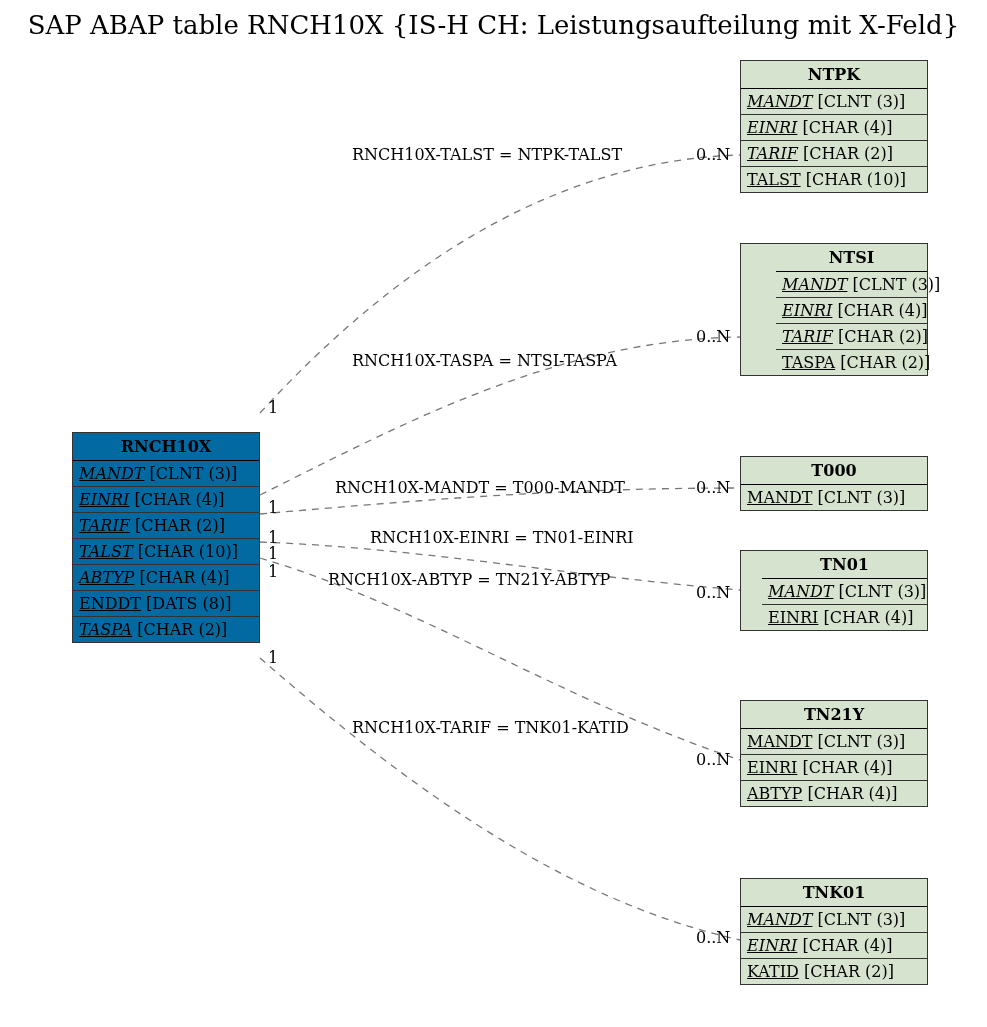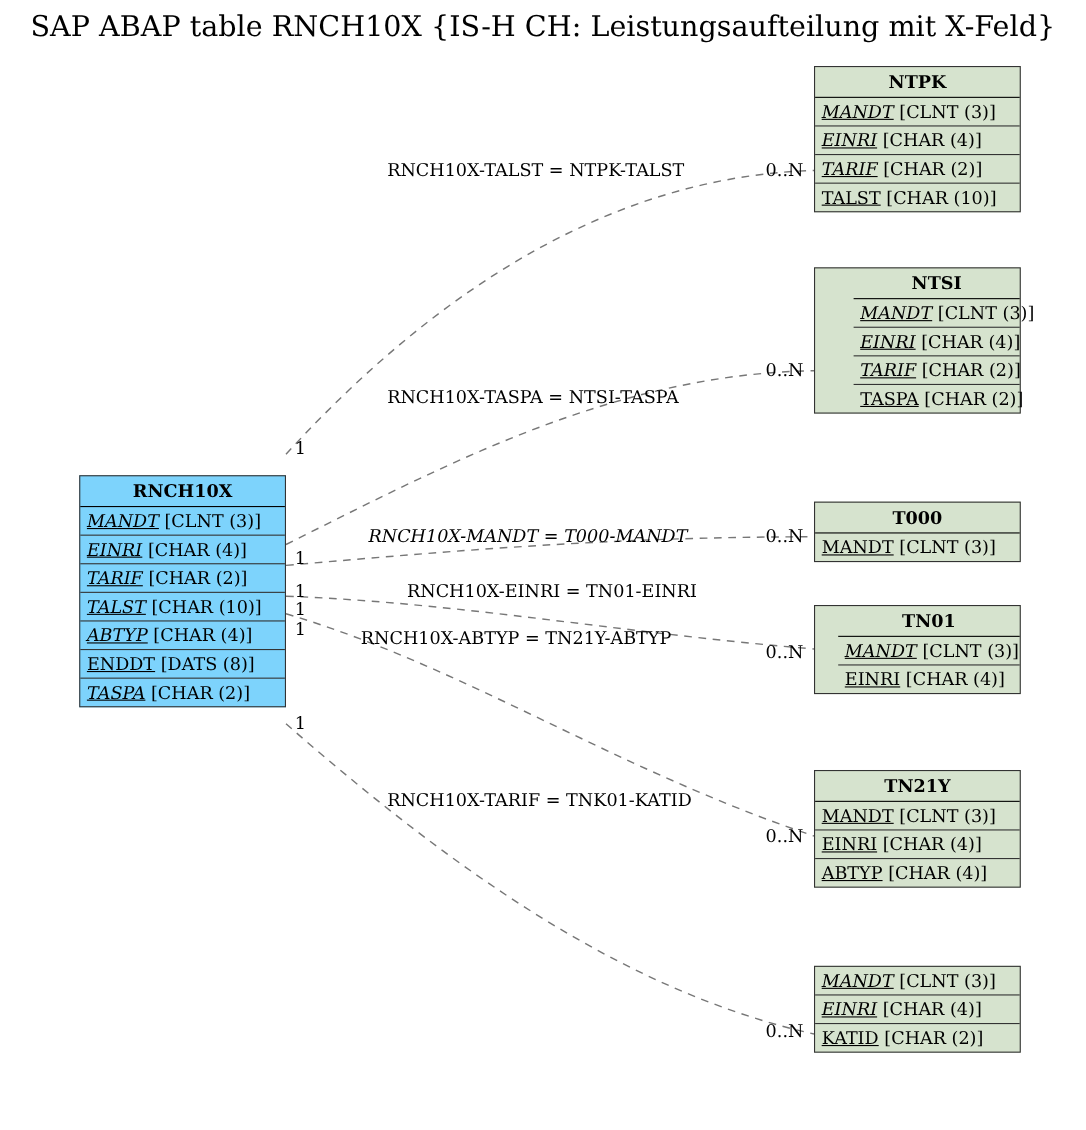--- a/index.html
+++ b/index.html
@@ -35,21 +35,21 @@
     border-bottom: 1px solid #000000;
   }
   .entity .row {
     padding: 3px 6px;
     border-bottom: 1px solid #333;
     white-space: nowrap;
   }
   .entity .row:last-child { border-bottom: none; }
   .fname { text-decoration: underline; }
   .italic { font-style: italic; }
-  .main { background: #7dd3fc; }
+  .main { background: #0369a1; }
   .ref  { background: #D6E3CE; }
 
   svg.links {
     position: absolute;
     left: 0; top: 0;
     width: 987px; height: 1027px;
     pointer-events: none;
   }
   .lbl {
     position: absolute;
@@ -124,28 +124,29 @@
   </div>
 
   <div class="entity ref" style="left:740px; top:700px; width:188px;">
     <div class="hdr">TN21Y</div>
     <div class="row"><span class="fname">MANDT</span> <span>[CLNT (3)]</span></div>
     <div class="row"><span class="fname">EINRI</span> <span>[CHAR (4)]</span></div>
     <div class="row"><span class="fname">ABTYP</span> <span>[CHAR (4)]</span></div>
   </div>
 
   <div class="entity ref" style="left:740px; top:878px; width:188px;">
+    <div class="hdr">TNK01</div>
     <div class="row"><span class="fname italic">MANDT</span> <span>[CLNT (3)]</span></div>
     <div class="row"><span class="fname italic">EINRI</span> <span>[CHAR (4)]</span></div>
     <div class="row"><span class="fname">KATID</span> <span>[CHAR (2)]</span></div>
   </div>
 
   <div class="lbl" style="left:352px; top:145px;">RNCH10X-TALST = NTPK-TALST</div>
   <div class="lbl" style="left:352px; top:327px;margin-top:24px;">RNCH10X-TASPA = NTSI-TASPA</div>
-  <div class="lbl" style="left:335px; top:478px;font-style:italic;">RNCH10X-MANDT = T000-MANDT</div>
+  <div class="lbl" style="left:335px; top:478px;">RNCH10X-MANDT = T000-MANDT</div>
   <div class="lbl" style="left:370px; top:528px;">RNCH10X-EINRI = TN01-EINRI</div>
   <div class="lbl" style="left:328px; top:570px;">RNCH10X-ABTYP = TN21Y-ABTYP</div>
   <div class="lbl" style="left:352px; top:718px;">RNCH10X-TARIF = TNK01-KATID</div>
 
   <div class="card" style="left:268px; top:398px;">1</div>
   <div class="card" style="left:268px; top:498px;">1</div>
   <div class="card" style="left:268px; top:528px;">1</div>
   <div class="card" style="left:268px; top:544px;">1</div>
   <div class="card" style="left:268px; top:562px;">1</div>
   <div class="card" style="left:268px; top:648px;">1</div>

